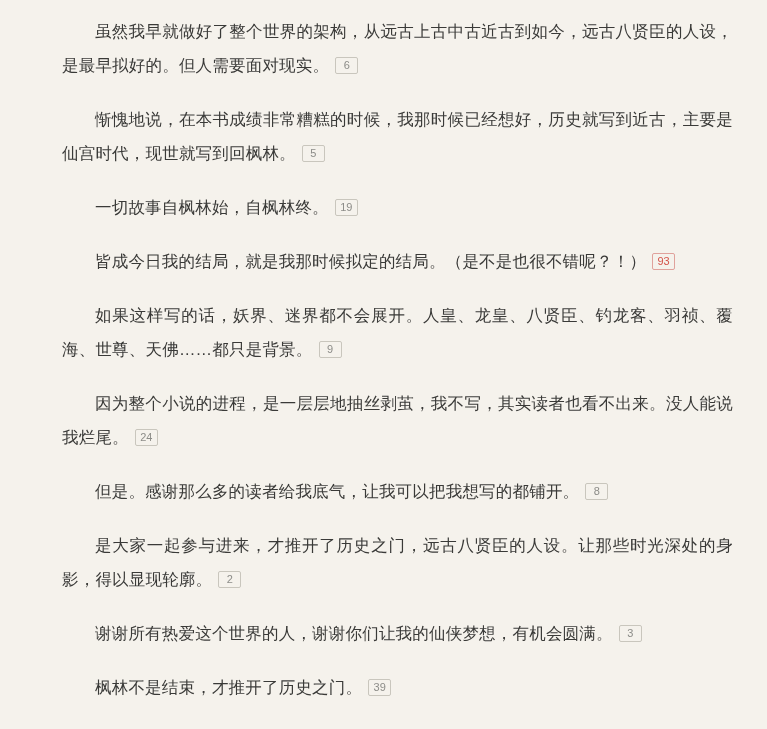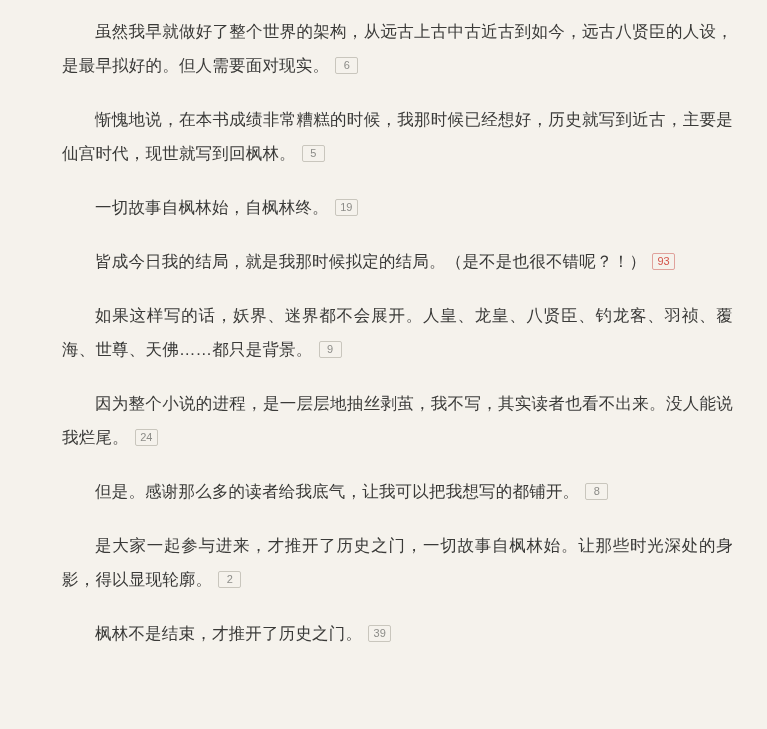--- a/index.html
+++ b/index.html
@@ -59,16 +59,17 @@
 <body>
 
 <div id="reader">
     <p class="para"><span>虽然我早就做好了整个世界的架构，从远古上古中古近古到如今，远古八贤臣的人设，是最早拟好的。但人需要面对现实。</span><span class="cmt">6</span></p>
     <p class="para"><span>惭愧地说，在本书成绩非常糟糕的时候，我那时候已经想好，历史就写到近古，主要是仙宫时代，现世就写到回枫林。</span><span class="cmt">5</span></p>
     <p class="para"><span>一切故事自枫林始，自枫林终。</span><span class="cmt">19</span></p>
     <p class="para"><span>皆成今日我的结局，就是我那时候拟定的结局。（是不是也很不错呢？！）</span><span class="cmt hot">93</span></p>
     <p class="para"><span>如果这样写的话，妖界、迷界都不会展开。人皇、龙皇、八贤臣、钓龙客、羽祯、覆海、世尊、天佛……都只是背景。</span><span class="cmt">9</span></p>
     <p class="para"><span>因为整个小说的进程，是一层层地抽丝剥茧，我不写，其实读者也看不出来。没人能说我烂尾。</span><span class="cmt">24</span></p>
     <p class="para"><span>但是。感谢那么多的读者给我底气，让我可以把我想写的都铺开。</span><span class="cmt">8</span></p>
-    <p class="para"><span>是大家一起参与进来，才推开了历史之门，一切故事自枫林始。让那些时光深处的身影，得以显现轮廓。</span><span class="cmt">2</span></p>
+    <p class="para"><span>是大家一起参与进来，才推开了历史之门，远古八贤臣的人设。让那些时光深处的身影，得以显现轮廓。</span><span class="cmt">2</span></p>
+    <p class="para"><span>谢谢所有热爱这个世界的人，谢谢你们让我的仙侠梦想，有机会圆满。</span><span class="cmt">3</span></p>
     <p class="para"><span>枫林不是结束，才推开了历史之门。</span><span class="cmt">39</span></p>
     <p class="para"></p>
   </div>
 
 </body></html>

